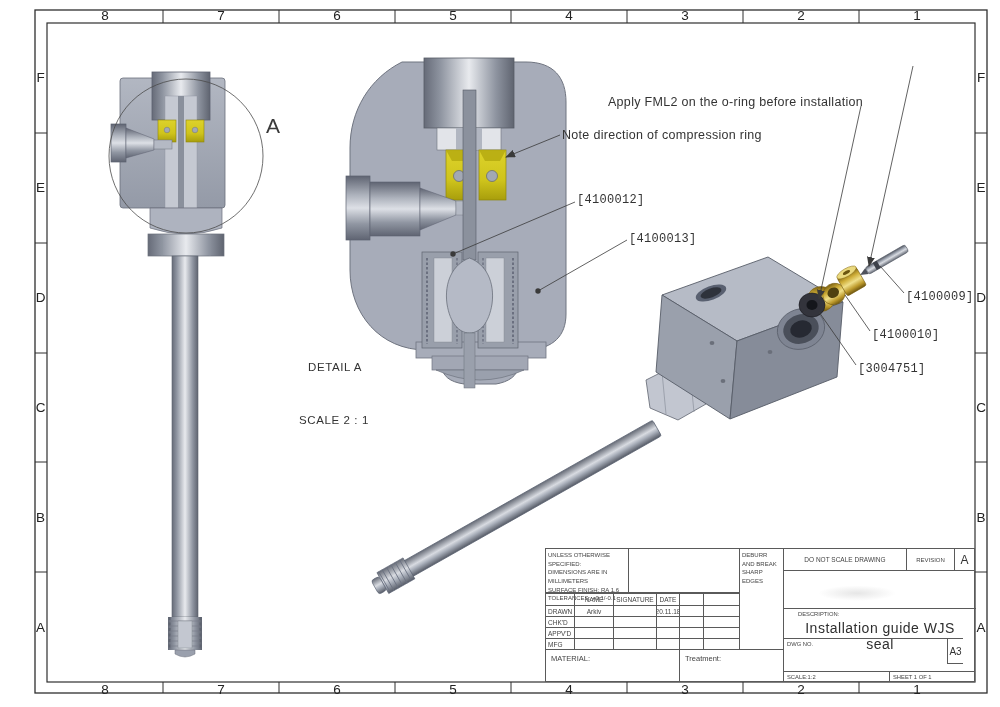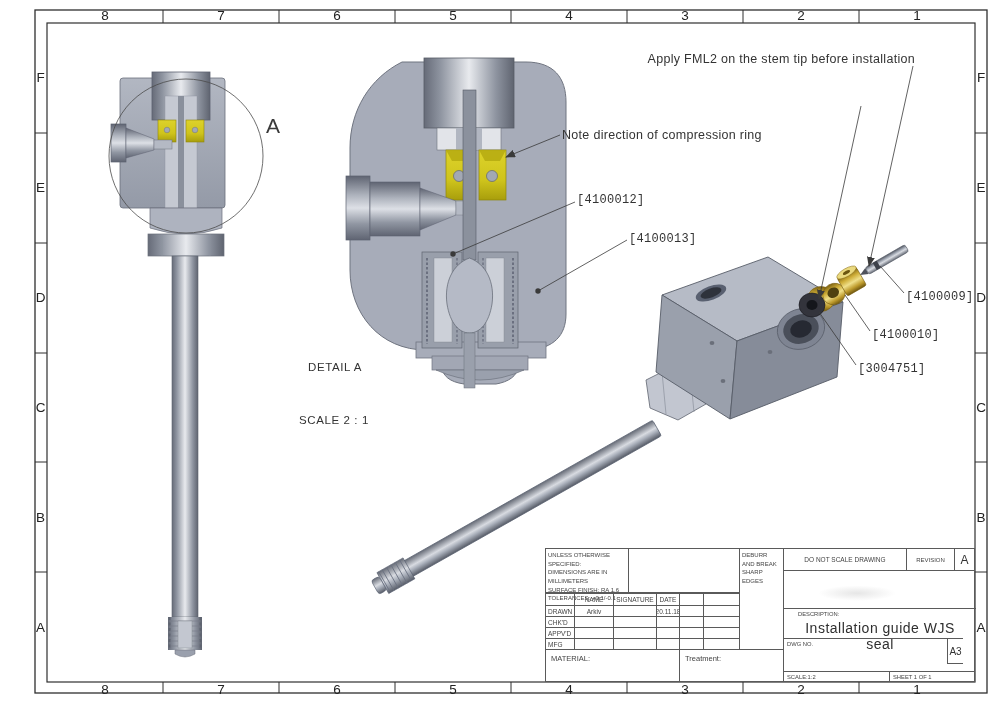--- a/index.html
+++ b/index.html
@@ -267,21 +267,21 @@
 <div class="glabel" style="left:34px;top:401px;width:13px;">C</div>
 <div class="glabel" style="left:34px;top:511px;width:13px;">B</div>
 <div class="glabel" style="left:34px;top:621px;width:13px;">A</div>
 <div class="glabel" style="left:975px;top:71px;width:12px;">F</div>
 <div class="glabel" style="left:975px;top:181px;width:12px;">E</div>
 <div class="glabel" style="left:975px;top:291px;width:12px;">D</div>
 <div class="glabel" style="left:975px;top:401px;width:12px;">C</div>
 <div class="glabel" style="left:975px;top:511px;width:12px;">B</div>
 <div class="glabel" style="left:975px;top:621px;width:12px;">A</div>
 
-<div class="ann" style="right:85px;top:52px;">Apply FML2 on the stem tip before installation</div>
+<div class="ann" style="right:137px;top:95px;">Apply FML2 on the o-ring before installation</div>
 <div class="ann" style="left:562px;top:128px;">Note direction of compression ring</div>
 <div class="ann small" style="left:577px;top:193px;">[4100012]</div>
 <div class="ann small" style="left:629px;top:232px;">[4100013]</div>
 <div class="ann small" style="left:906px;top:290px;">[4100009]</div>
 <div class="ann small" style="left:872px;top:328px;">[4100010]</div>
 <div class="ann small" style="left:858px;top:362px;">[3004751]</div>
 <div class="detail-big" style="left:266px;top:114px;">A</div>
 <div class="detail-cap" style="left:308px;top:361px;">DETAIL A</div>
 <div class="detail-cap" style="left:299px;top:378px;margin-top:36px;">SCALE 2 : 1</div>
 

